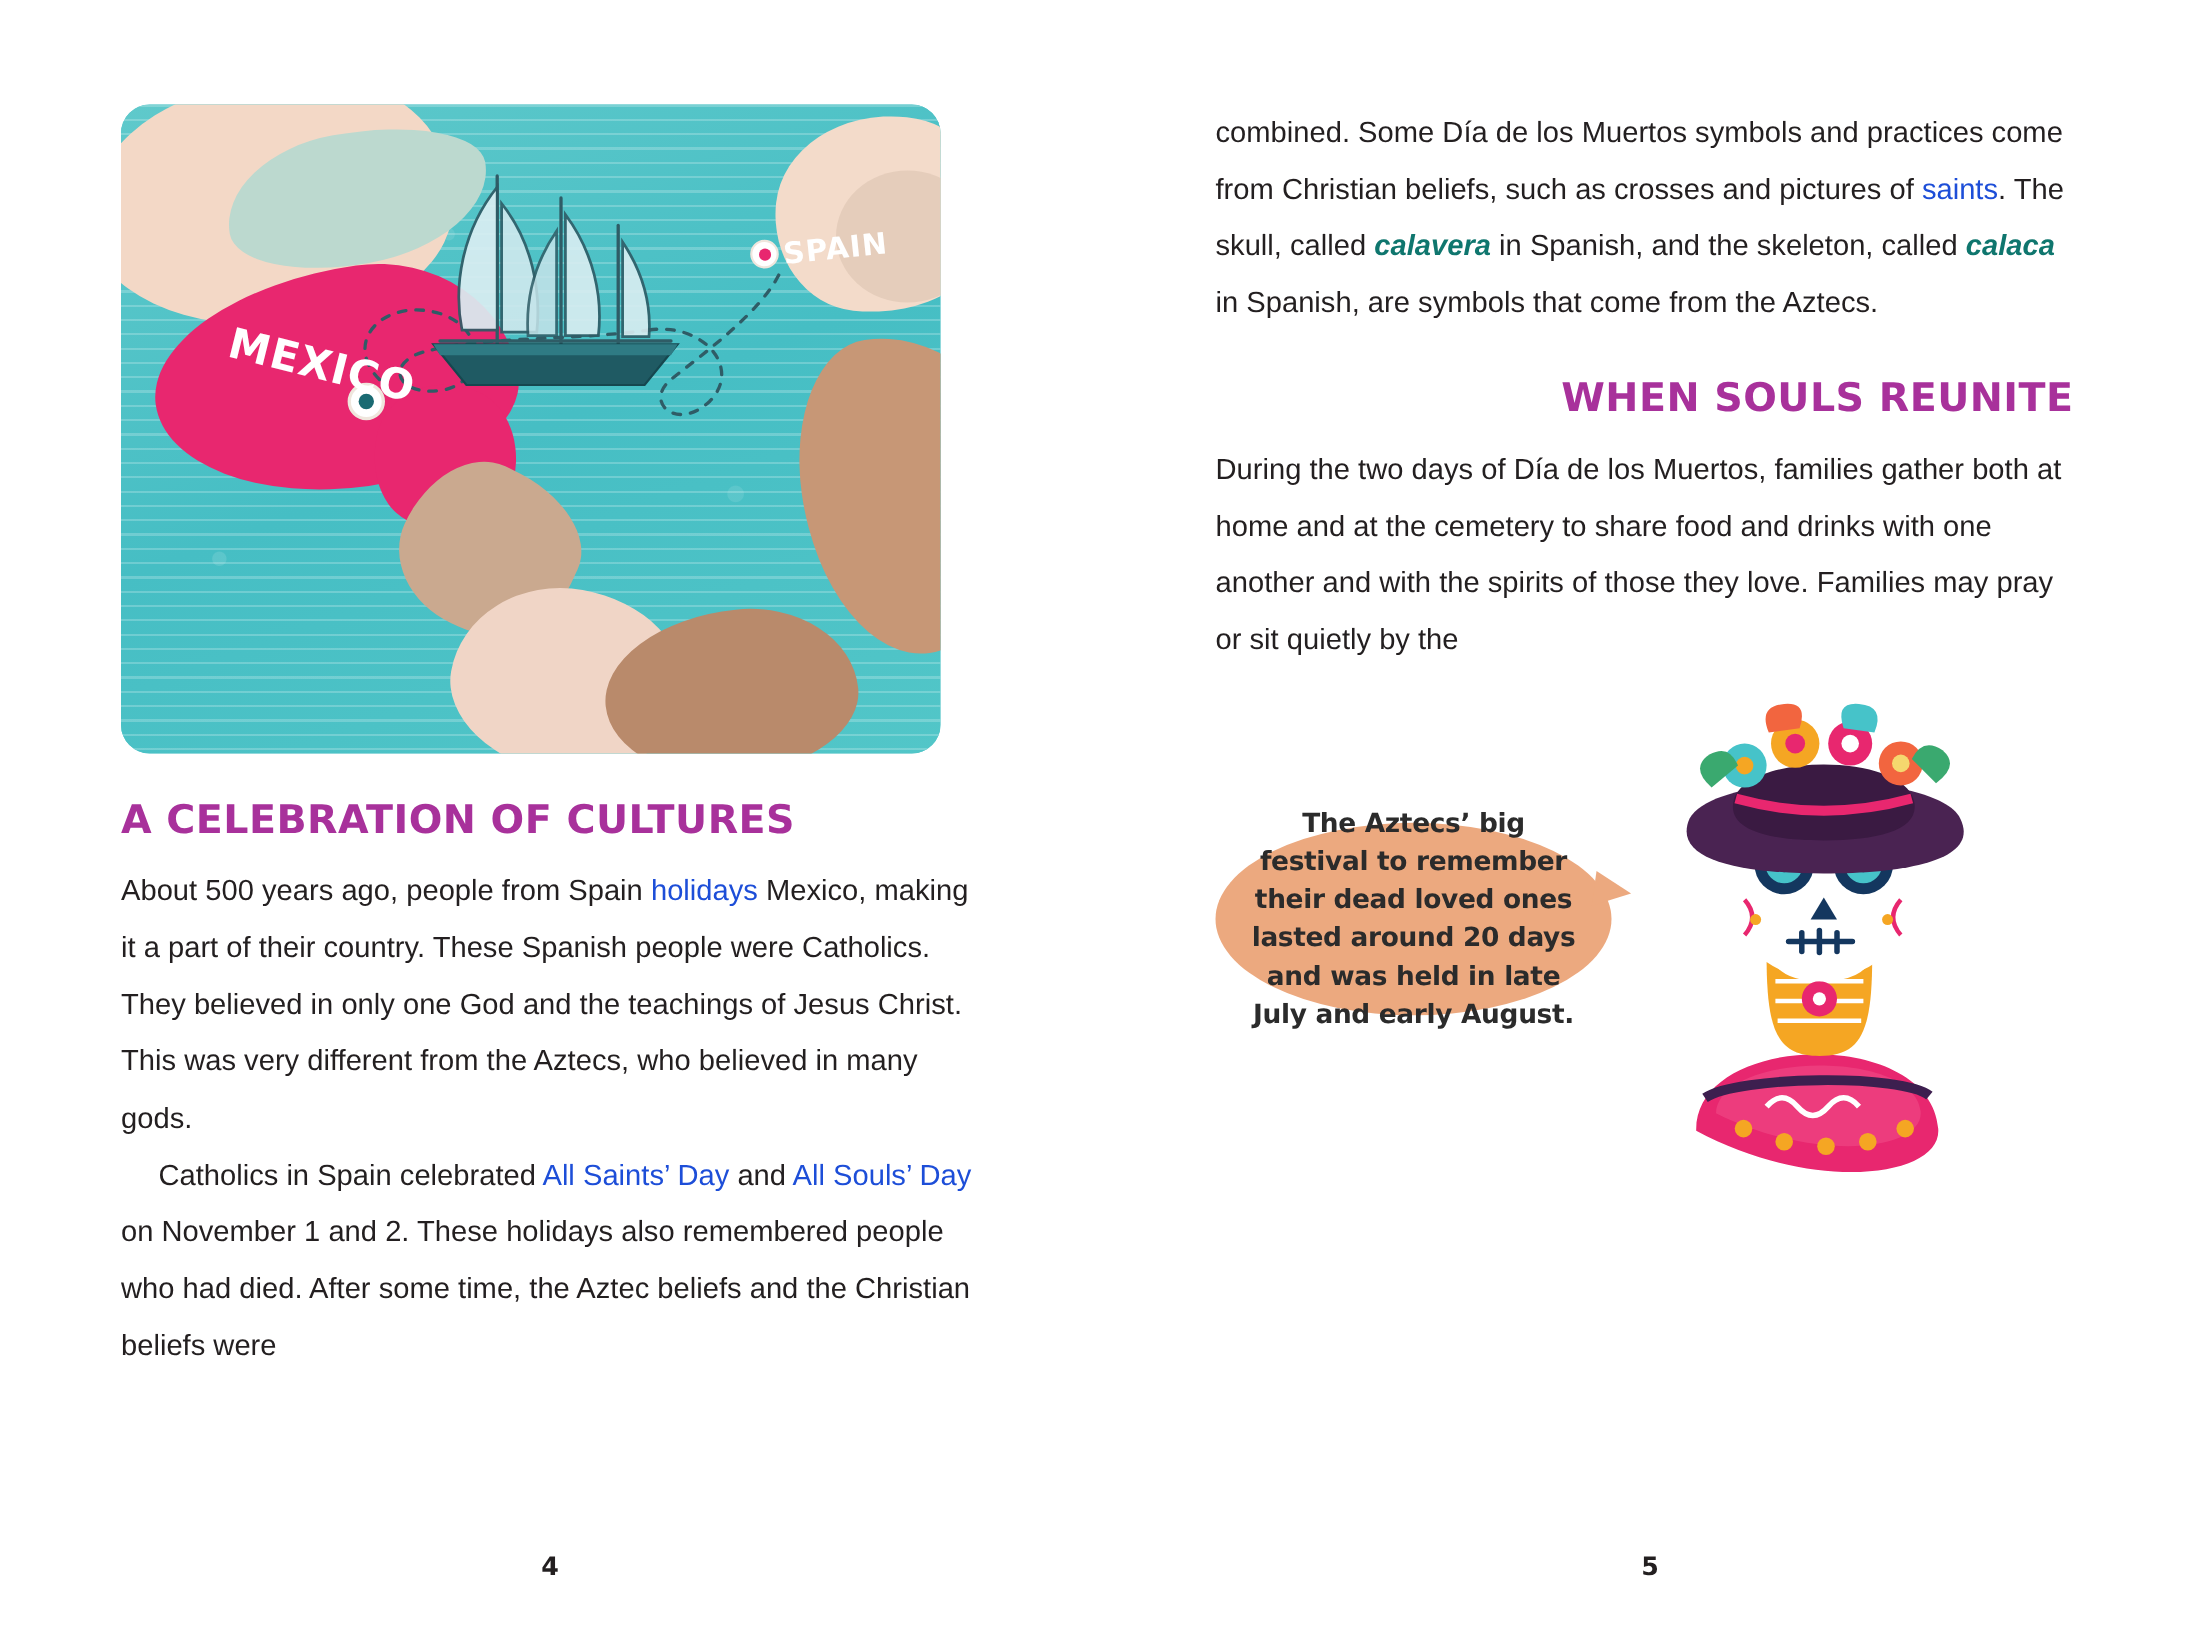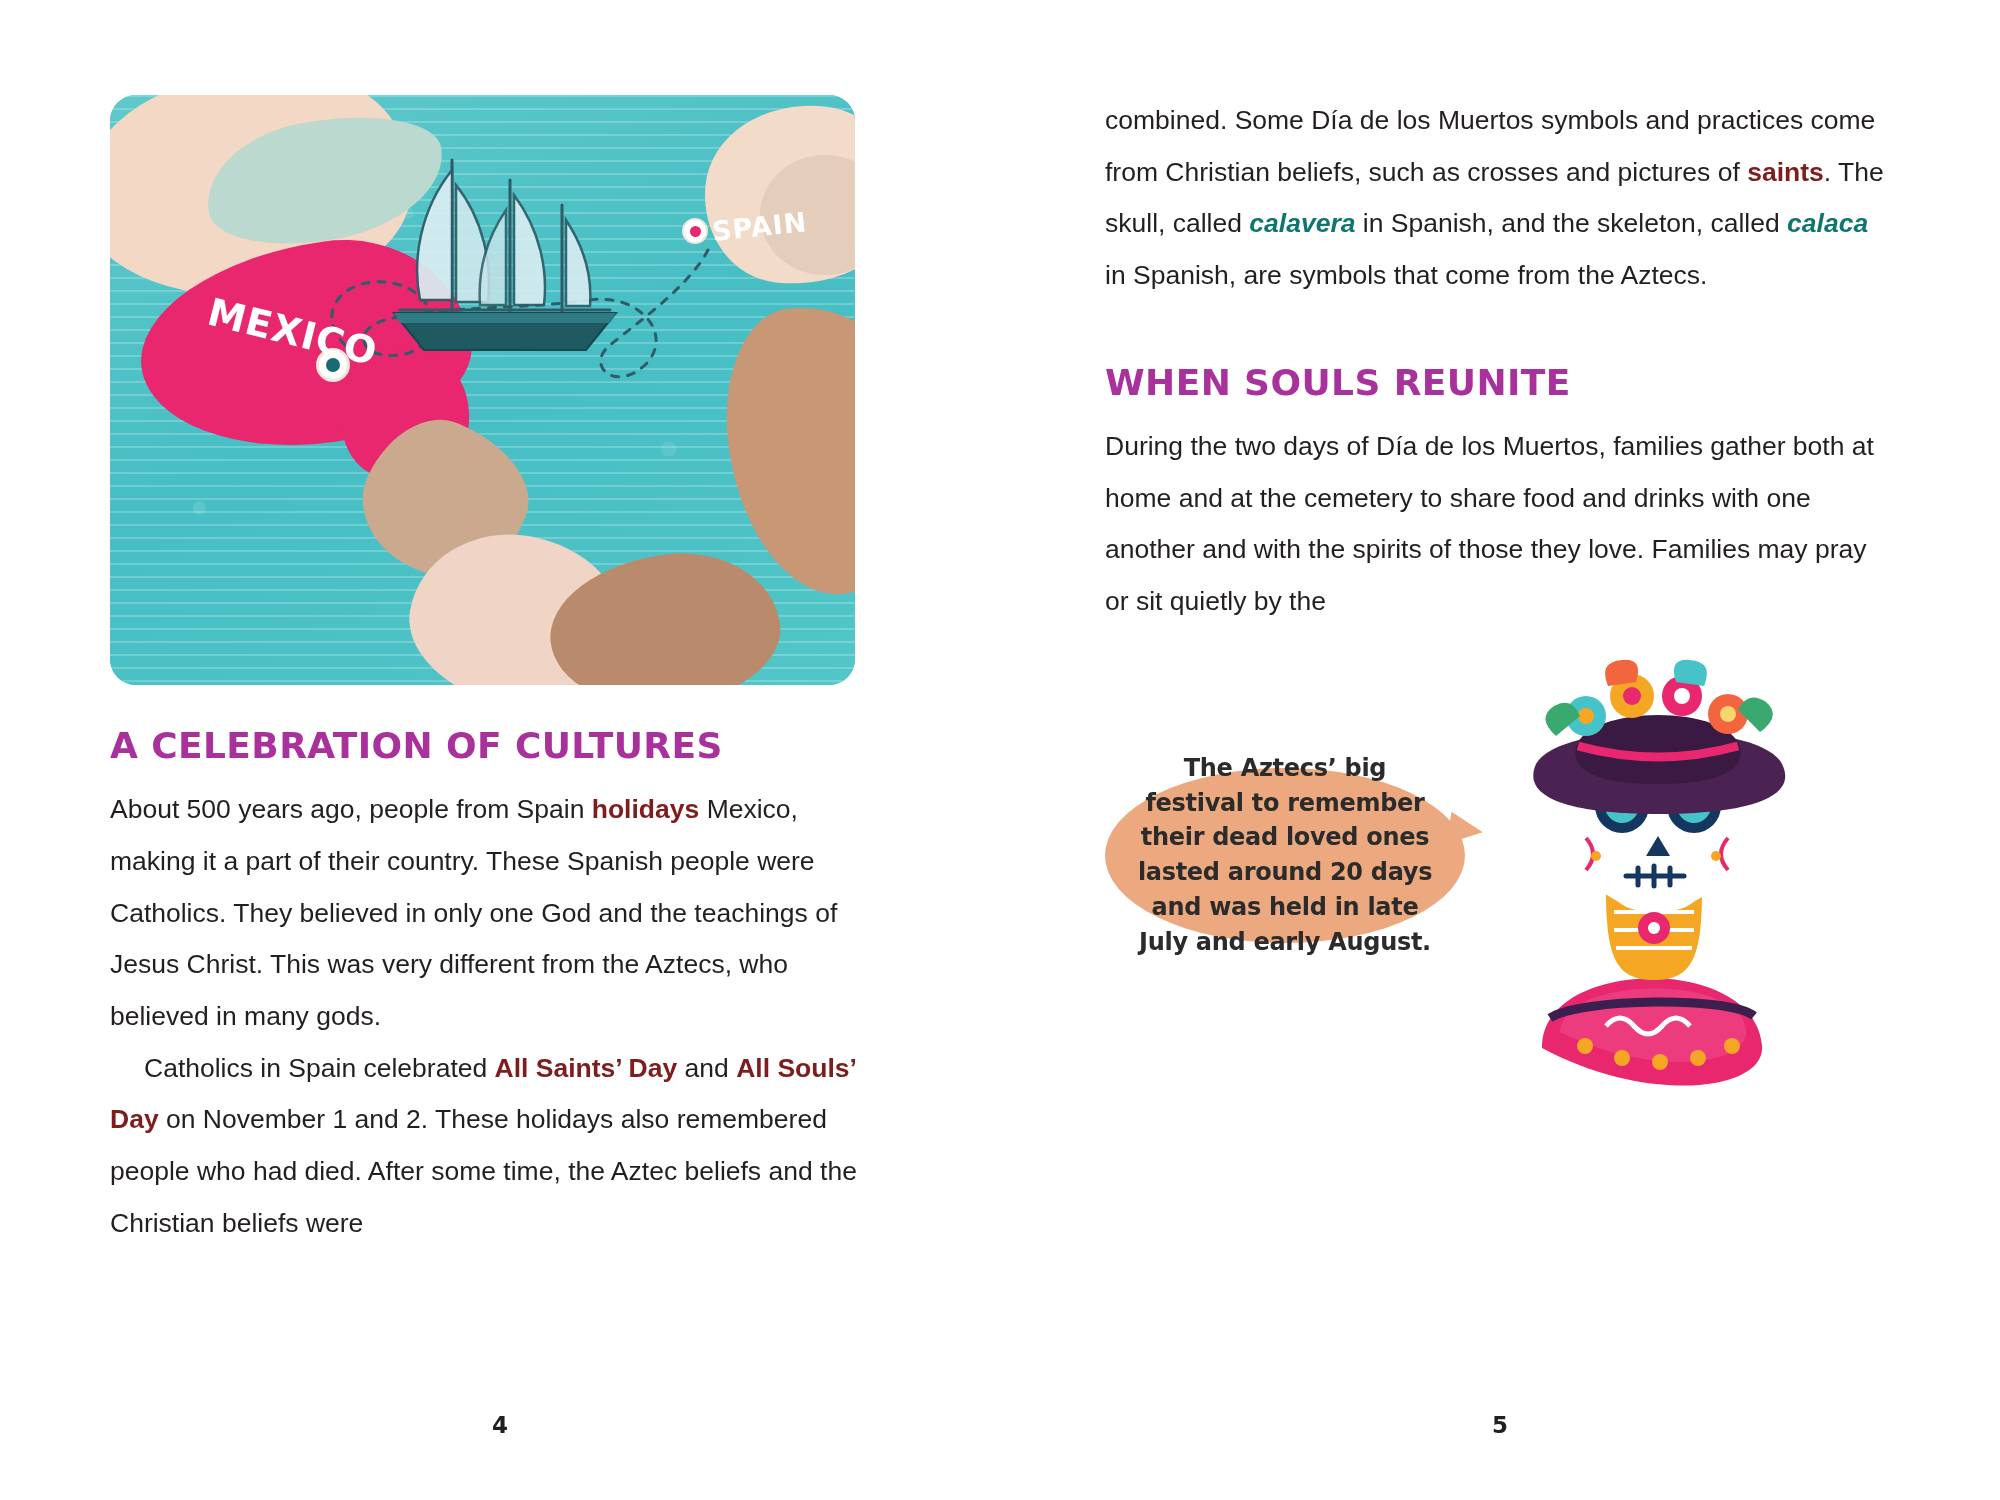--- a/index.html
+++ b/index.html
@@ -201,34 +201,35 @@
   h2.section-head {
     font-family: "DejaVu Sans", sans-serif;
     font-weight: 700;
     font-size: 36px;
     color: #a8319b;
     letter-spacing: 0.4px;
     margin: 40px 0 18px 0;
     line-height: 1.15;
   }
   .page-right h2.section-head {
-    margin-top: 60px;
+    margin-top: 40px;
+    text-align: right;
   }
   p.body {
     font-size: 26.5px;
     line-height: 1.95;
     color: #231f20;
     margin: 0;
   }
   p.body + p.body {
     text-indent: 34px;
   }
   .kw {
-    color: #7f1d1d;
-    font-weight: 700;
+    color: #1d4ed8;
+    font-weight: 400;
   }
   .kw-italic {
     color: #0f766e;
     font-weight: 700;
     font-style: italic;
   }
 
   
   .art-zone {
     position: relative;

